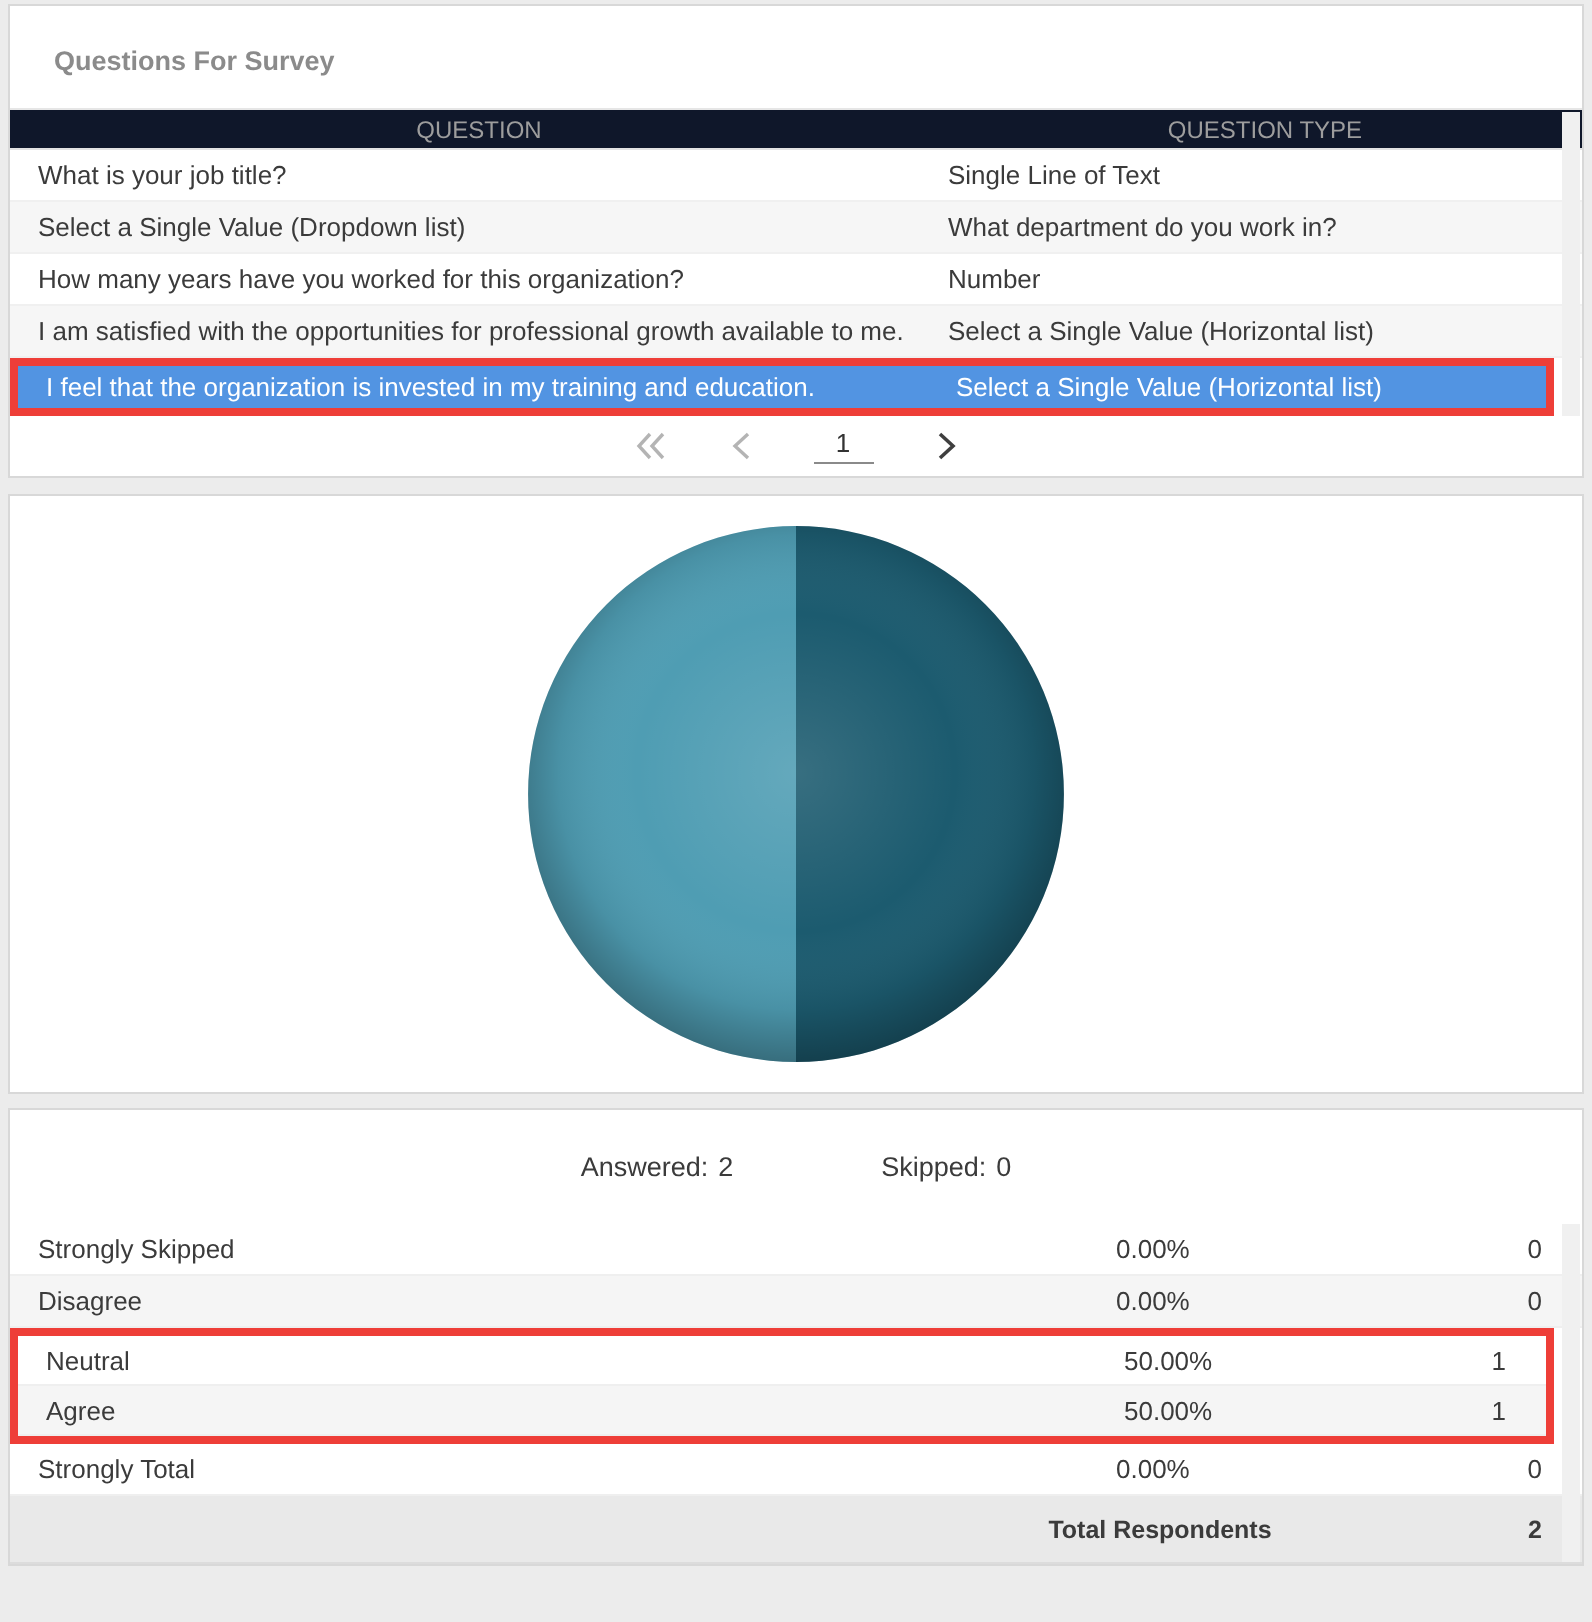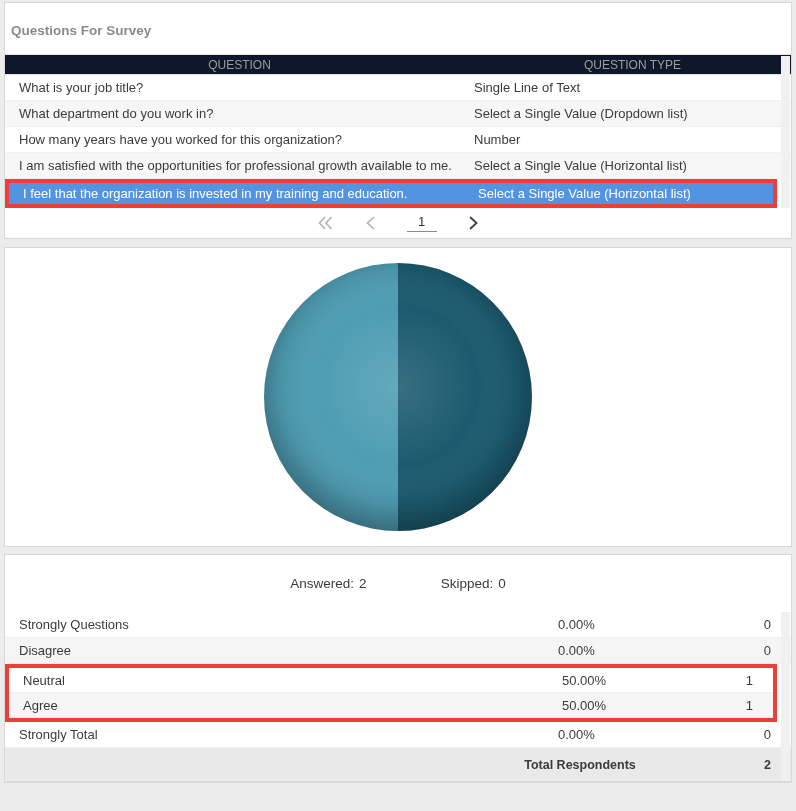--- a/index.html
+++ b/index.html
@@ -13,21 +13,21 @@
   .page { padding: 2px 4px 0 4px; }
   .panel {
     background: #fff;
     border: 1px solid #d8d8d8;
     position: relative;
   }
   .panel-questions { margin-bottom: 8px; }
   .panel-title {
     height: 52px;
     display: flex; align-items: center;
-    padding: 4px 0 0 6px;
+    padding: 4px 0 0 22px;
     font-size: 13.5px; font-weight: bold; color: #8b8b8b;
     border-bottom: 1px solid #e6e6e6;
   }
   
   .qhead, .qrow { display: grid; grid-template-columns: 455px 1fr; align-items: center; }
   .qhead {
     height: 20px; background: #0f172a;
     border-bottom: 1px solid #e3e3e3;
     color: var(--header-text, #9d9d9d); font-size: 12px; text-align: center;
   }
@@ -101,22 +101,22 @@
       <div class="qhead">
         <div>QUESTION</div>
         <div>QUESTION TYPE</div>
       </div>
 
       <div class="qrow">
         <div>What is your job title?</div>
         <div>Single Line of Text</div>
       </div>
       <div class="qrow alt">
+        <div>Select a Single Value (Dropdown list)</div>
         <div>What department do you work in?</div>
-        <div>Select a Single Value (Dropdown list)</div>
       </div>
       <div class="qrow">
         <div>How many years have you worked for this organization?</div>
         <div>Number</div>
       </div>
       <div class="qrow alt">
         <div>I am satisfied with the opportunities for professional growth available to me.</div>
         <div>Select a Single Value (Horizontal list)</div>
       </div>
 
@@ -175,21 +175,21 @@
       </span>
       <span class="pair">
         <span>Skipped:</span>
         <span>0</span>
       </span>
     </div>
 
     <div>
 
       <div class="orow">
-        <div>Strongly Questions</div>
+        <div>Strongly Skipped</div>
         <div>0.00%</div>
         <div class="cnt">0</div>
       </div>
       <div class="orow alt">
         <div>Disagree</div>
         <div>0.00%</div>
         <div class="cnt">0</div>
       </div>
 
       <div class="hl-box">

